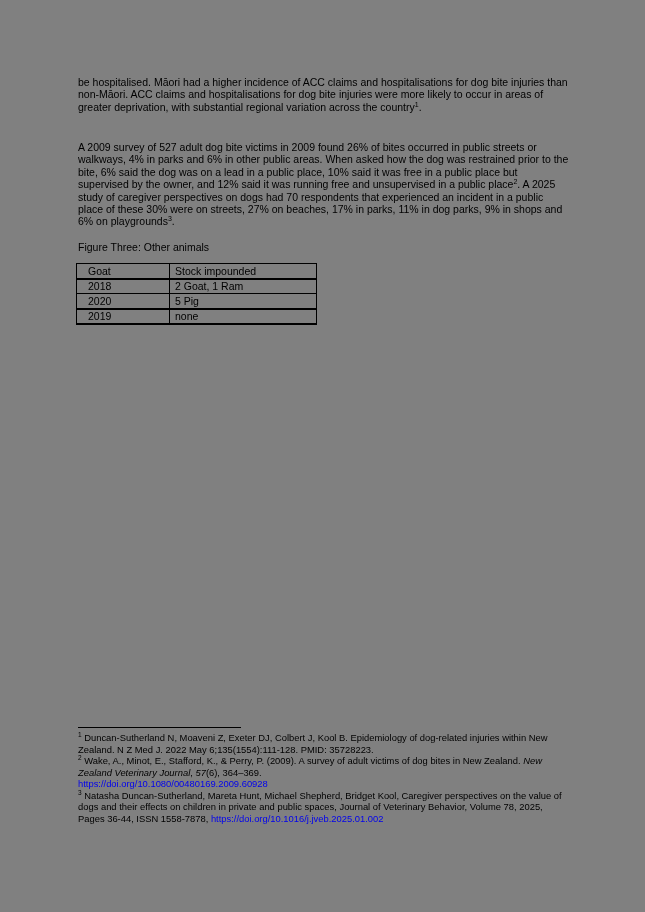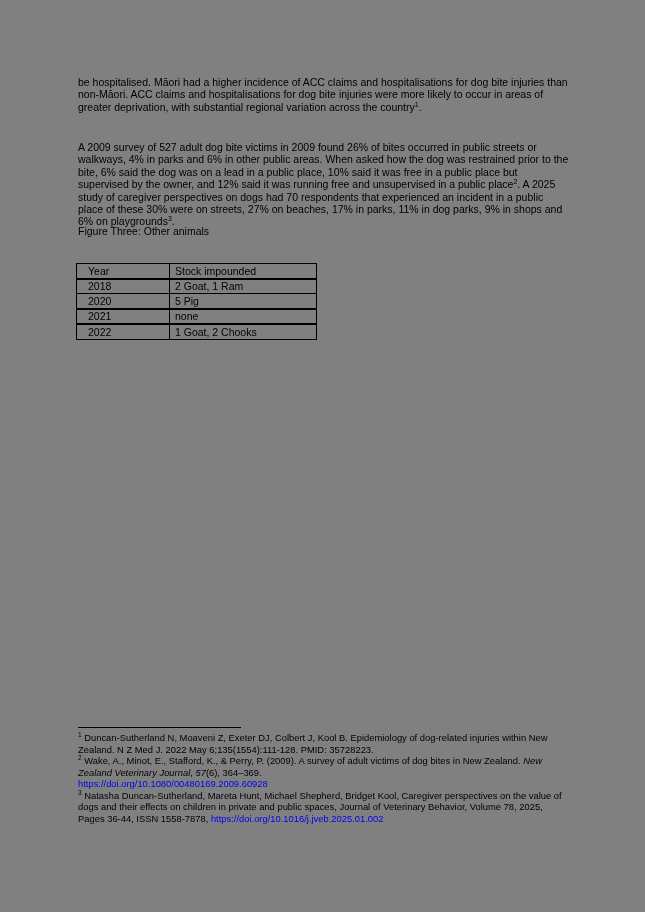--- a/index.html
+++ b/index.html
@@ -32,21 +32,21 @@
   .para-1 { top: 76px; }
   .para-2 { top: 141px; }
   sup.fnref {
     font-size: 7px;
     line-height: 0;
     vertical-align: super;
   }
   .figure-caption {
     position: absolute;
     left: 78px;
-    top: 225px;
+    top: 241px;
     font-size: 10.5px;
     line-height: 13px;
   }
   table.stock-table {
     position: absolute;
     left: 76px;
     top: 263px;
     border-collapse: collapse;
     background: transparent;
   }
@@ -112,40 +112,36 @@
 <div class="page">
 
   <div class="para para-1" id="para-1"><span>be hospitalised. Māori had a higher incidence of ACC claims and hospitalisations for dog bite injuries than non-Māori. ACC claims and hospitalisations for dog bite injuries were more likely to occur in areas of greater deprivation, with substantial regional variation across the country</span><sup class="fnref">1</sup><span>.</span></div>
   <div class="para para-2" id="para-2"><span>A 2009 survey of 527 adult dog bite victims in 2009 found 26% of bites occurred in public streets or walkways, 4% in parks and 6% in other public areas. When asked how the dog was restrained prior to the bite, 6% said the dog was on a lead in a public place, 10% said it was free in a public place but supervised by the owner, and 12% said it was running free and unsupervised in a public place</span><sup class="fnref">2</sup><span>. A 2025 study of caregiver perspectives on dogs had 70 respondents that experienced an incident in a public place of these 30% were on streets, 27% on beaches, 17% in parks, 11% in dog parks, 9% in shops and 6% on playgrounds</span><sup class="fnref">3</sup><span>.</span></div>
 
   <div class="figure-caption">Figure Three: Other animals</div>
 
   <table class="stock-table">
     <thead>
       <tr id="table-head-row">
-          <th>Year</th>
+          <th>Goat</th>
           <th>Stock impounded</th>
         </tr>
     </thead>
     <tbody id="table-body">
         <tr>
           <td>2018</td>
           <td>2 Goat, 1 Ram</td>
         </tr>
         <tr>
           <td>2020</td>
           <td>5 Pig</td>
         </tr>
         <tr>
-          <td>2021</td>
+          <td>2019</td>
           <td>none</td>
-        </tr>
-        <tr>
-          <td>2022</td>
-          <td>1 Goat, 2 Chooks</td>
         </tr>
       </tbody>
   </table>
 
   <div class="footnote-rule"></div>
 
   <div class="footnotes" id="footnotes">
       <div class="footnote"><sup class="fnmark">1</sup> <span>Duncan-Sutherland N, Moaveni Z, Exeter DJ, Colbert J, Kool B. Epidemiology of dog-related injuries within New Zealand. N Z Med J. 2022 May 6;135(1554):111-128. PMID: 35728223.</span></div>
       <div class="footnote"><sup class="fnmark">2</sup> <span>Wake, A., Minot, E., Stafford, K., &amp; Perry, P. (2009). A survey of adult victims of dog bites in New Zealand. </span><i>New Zealand Veterinary Journal</i><span>, </span><i>57</i><span>(6), 364–369.</span><br><a class="doi-link">https://doi.org/10.1080/00480169.2009.60928</a></div>
       <div class="footnote"><sup class="fnmark">3</sup> <span>Natasha Duncan-Sutherland, Mareta Hunt, Michael Shepherd, Bridget Kool, Caregiver perspectives on the value of dogs and their effects on children in private and public spaces, Journal of Veterinary Behavior, Volume 78, 2025, Pages 36-44, ISSN 1558-7878, </span><a class="doi-link">https://doi.org/10.1016/j.jveb.2025.01.002</a></div>

